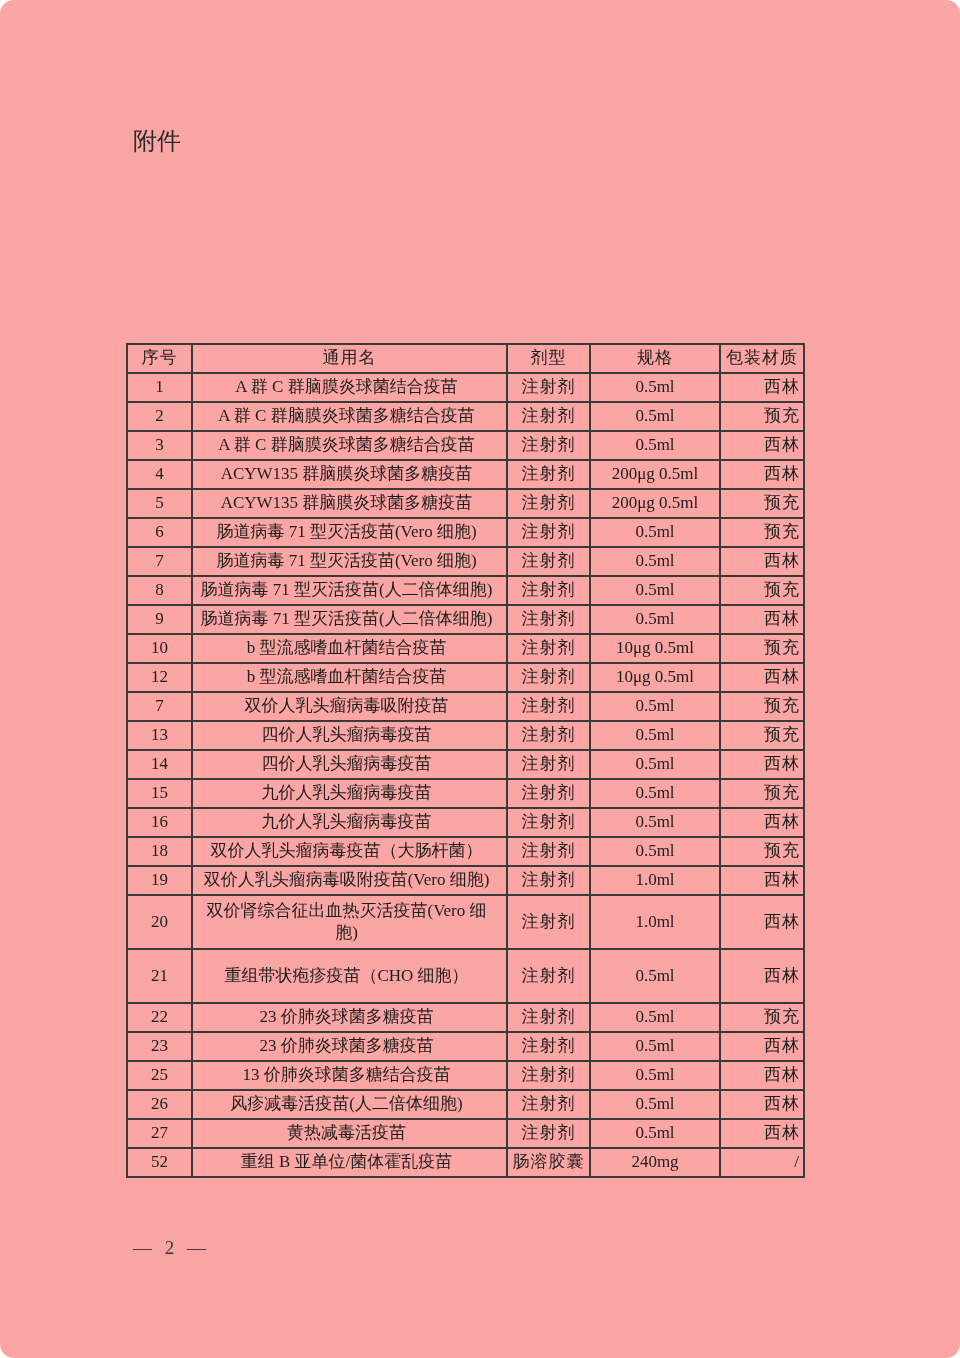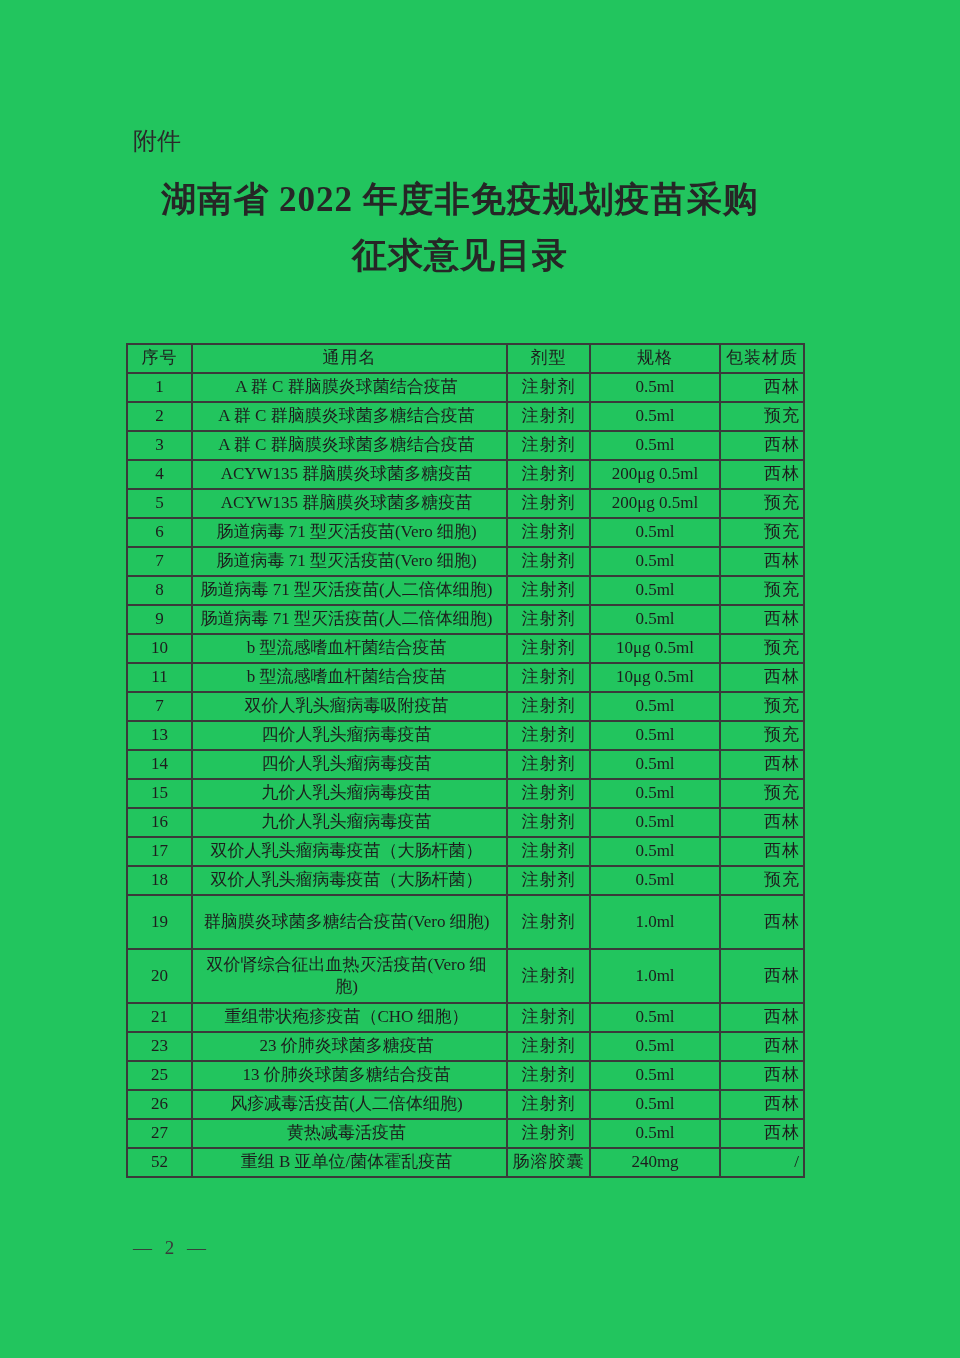--- a/index.html
+++ b/index.html
@@ -1,23 +1,24 @@
 <!DOCTYPE html>
 <html><head>
 <meta charset="utf-8">
 <style>
   html, body { margin: 0; padding: 0; background: #ffffff; }
   .page {
     position: relative;
     width: 960px;
     height: 1358px;
-    background: #22c55e;
+    background: #fca5a5;
     font-family: "Liberation Serif", "DejaVu Serif", serif;
     color: #1d1d1d;
     overflow: hidden;
+    border-radius: 14px;
   }
   .attachment {
     position: absolute;
     left: 133px;
     top: 125px;
     font-size: 24px;
     font-family: "Liberation Sans", "DejaVu Sans", sans-serif;
     color: #2a2a2a;
   }
   .title {
@@ -73,24 +74,20 @@
     color: #3a3a3a;
   }
 </style>
 </head>
 <body>
 
 <div class="page">
 
   <div class="attachment">附件</div>
 
-  <div class="title">
-    <div>湖南省 2022 年度非免疫规划疫苗采购</div>
-    <div>征求意见目录</div>
-  </div>
 
   <table class="doc-table">
     <colgroup>
       <col style="width:65px">
       <col style="width:315px">
       <col style="width:83px">
       <col style="width:130px">
       <col style="width:84px">
     </colgroup>
     <thead>
@@ -167,21 +164,21 @@
           <td class="c-pack">西林</td>
         </tr>
         <tr>
           <td class="c-no">10</td>
           <td class="c-name">b 型流感嗜血杆菌结合疫苗</td>
           <td class="c-form">注射剂</td>
           <td class="c-spec">10μg 0.5ml</td>
           <td class="c-pack">预充</td>
         </tr>
         <tr>
-          <td class="c-no">11</td>
+          <td class="c-no">12</td>
           <td class="c-name">b 型流感嗜血杆菌结合疫苗</td>
           <td class="c-form">注射剂</td>
           <td class="c-spec">10μg 0.5ml</td>
           <td class="c-pack">西林</td>
         </tr>
         <tr>
           <td class="c-no">7</td>
           <td class="c-name">双价人乳头瘤病毒吸附疫苗</td>
           <td class="c-form">注射剂</td>
           <td class="c-spec">0.5ml</td>
@@ -209,53 +206,53 @@
           <td class="c-pack">预充</td>
         </tr>
         <tr>
           <td class="c-no">16</td>
           <td class="c-name">九价人乳头瘤病毒疫苗</td>
           <td class="c-form">注射剂</td>
           <td class="c-spec">0.5ml</td>
           <td class="c-pack">西林</td>
         </tr>
         <tr>
-          <td class="c-no">17</td>
-          <td class="c-name">双价人乳头瘤病毒疫苗（大肠杆菌）</td>
-          <td class="c-form">注射剂</td>
-          <td class="c-spec">0.5ml</td>
-          <td class="c-pack">西林</td>
-        </tr>
-        <tr>
           <td class="c-no">18</td>
           <td class="c-name">双价人乳头瘤病毒疫苗（大肠杆菌）</td>
           <td class="c-form">注射剂</td>
           <td class="c-spec">0.5ml</td>
           <td class="c-pack">预充</td>
         </tr>
         <tr>
           <td class="c-no">19</td>
-          <td class="c-name">群脑膜炎球菌多糖结合疫苗(Vero 细胞)</td>
+          <td class="c-name">双价人乳头瘤病毒吸附疫苗(Vero 细胞)</td>
           <td class="c-form">注射剂</td>
           <td class="c-spec">1.0ml</td>
           <td class="c-pack">西林</td>
         </tr>
         <tr>
           <td class="c-no">20</td>
           <td class="c-name">双价肾综合征出血热灭活疫苗(Vero 细胞)</td>
           <td class="c-form">注射剂</td>
           <td class="c-spec">1.0ml</td>
           <td class="c-pack">西林</td>
         </tr>
         <tr>
           <td class="c-no">21</td>
           <td class="c-name">重组带状疱疹疫苗（CHO 细胞）</td>
           <td class="c-form">注射剂</td>
           <td class="c-spec">0.5ml</td>
           <td class="c-pack">西林</td>
+        </tr>
+        <tr>
+          <td class="c-no">22</td>
+          <td class="c-name">23 价肺炎球菌多糖疫苗</td>
+          <td class="c-form">注射剂</td>
+          <td class="c-spec">0.5ml</td>
+          <td class="c-pack">预充</td>
         </tr>
         <tr>
           <td class="c-no">23</td>
           <td class="c-name">23 价肺炎球菌多糖疫苗</td>
           <td class="c-form">注射剂</td>
           <td class="c-spec">0.5ml</td>
           <td class="c-pack">西林</td>
         </tr>
         <tr>
           <td class="c-no">25</td>

